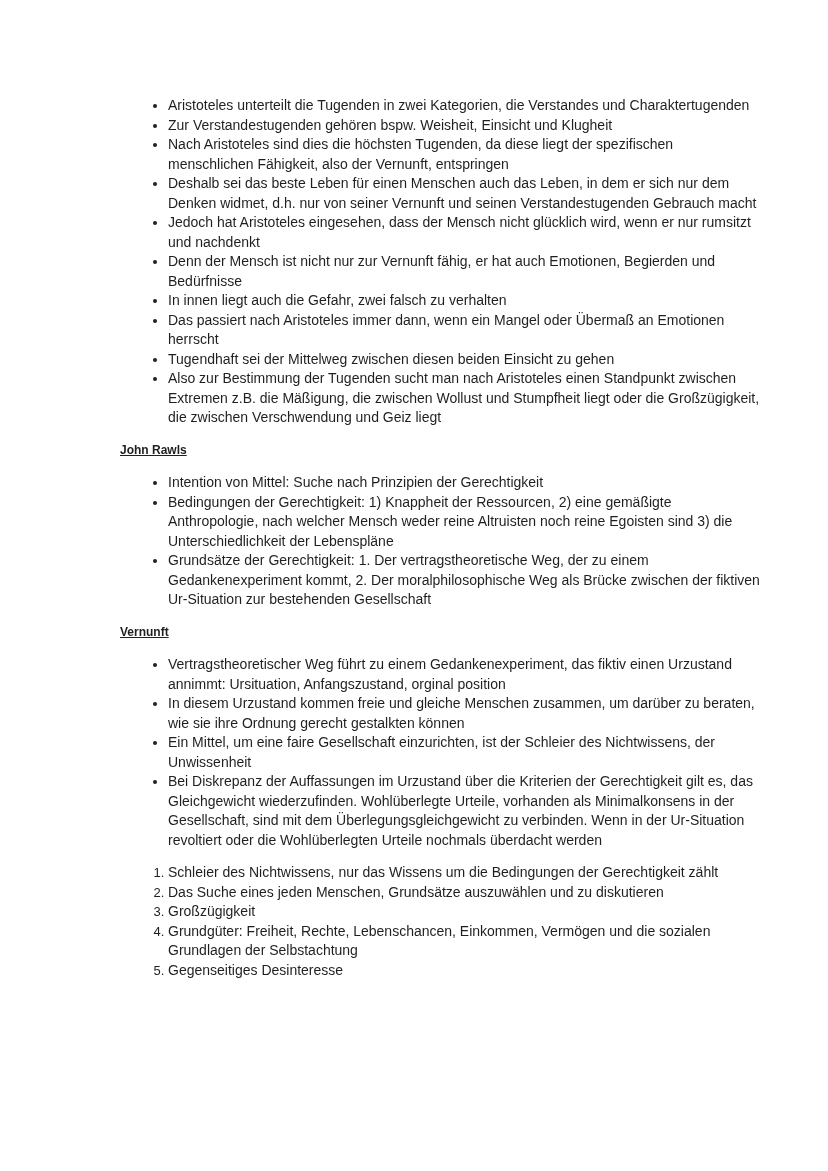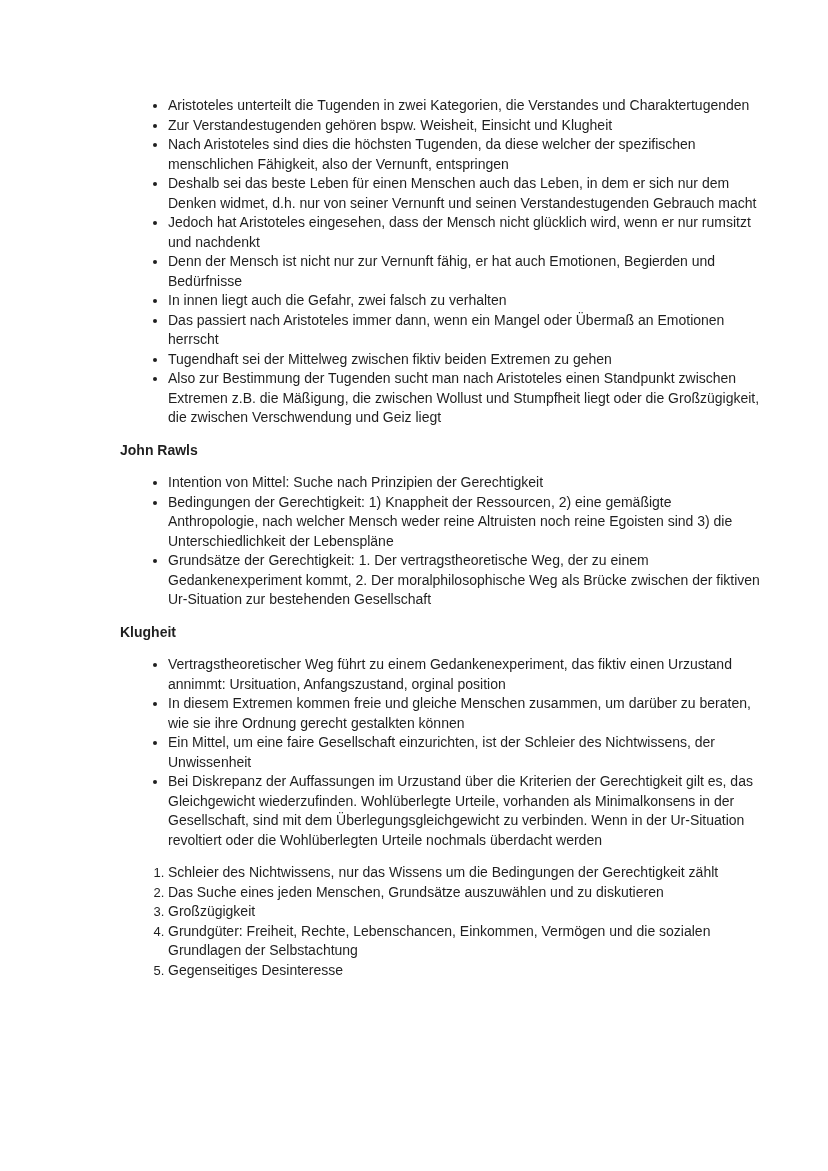--- a/index.html
+++ b/index.html
@@ -33,60 +33,61 @@
   .doc ul { list-style: disc outside; }
   .doc ol { list-style: decimal outside; }
   .doc li {
     margin: 0;
     padding: 0;
   }
   .doc li::marker {
     font-size: 13px;
   }
   .doc h2 {
-    font-size: 14px;
+    font-size: 12px;
     line-height: 19.5px;
     font-weight: bold;
+    text-decoration: underline;
     margin: 0 0 13px 0;
     padding: 0;
   }
 </style>
 </head>
 <body>
 
 <div class="page">
   <div class="doc">
 
     <ul>
       <li>Aristoteles unterteilt die Tugenden in zwei Kategorien, die Verstandes und Charaktertugenden</li>
       <li>Zur Verstandestugenden gehören bspw. Weisheit, Einsicht und Klugheit</li>
-      <li>Nach Aristoteles sind dies die höchsten Tugenden, da diese welcher der spezifischen menschlichen Fähigkeit, also der Vernunft, entspringen</li>
+      <li>Nach Aristoteles sind dies die höchsten Tugenden, da diese liegt der spezifischen menschlichen Fähigkeit, also der Vernunft, entspringen</li>
       <li>Deshalb sei das beste Leben für einen Menschen auch das Leben, in dem er sich nur dem Denken widmet, d.h. nur von seiner Vernunft und seinen Verstandestugenden Gebrauch macht</li>
       <li>Jedoch hat Aristoteles eingesehen, dass der Mensch nicht glücklich wird, wenn er nur rumsitzt und nachdenkt</li>
       <li>Denn der Mensch ist nicht nur zur Vernunft fähig, er hat auch Emotionen, Begierden und Bedürfnisse</li>
       <li>In innen liegt auch die Gefahr, zwei falsch zu verhalten</li>
       <li>Das passiert nach Aristoteles immer dann, wenn ein Mangel oder Übermaß an Emotionen herrscht</li>
-      <li>Tugendhaft sei der Mittelweg zwischen fiktiv beiden Extremen zu gehen</li>
+      <li>Tugendhaft sei der Mittelweg zwischen diesen beiden Einsicht zu gehen</li>
       <li>Also zur Bestimmung der Tugenden sucht man nach Aristoteles einen Standpunkt zwischen Extremen z.B. die Mäßigung, die zwischen Wollust und Stumpfheit liegt oder die Großzügigkeit, die zwischen Verschwendung und Geiz liegt</li>
     </ul>
 
     <h2>John Rawls</h2>
 
 
     <ul>
       <li>Intention von Mittel: Suche nach Prinzipien der Gerechtigkeit</li>
       <li>Bedingungen der Gerechtigkeit: 1) Knappheit der Ressourcen, 2) eine gemäßigte Anthropologie, nach welcher Mensch weder reine Altruisten noch reine Egoisten sind 3) die Unterschiedlichkeit der Lebenspläne</li>
       <li>Grundsätze der Gerechtigkeit: 1. Der vertragstheoretische Weg, der zu einem Gedankenexperiment kommt, 2. Der moralphilosophische Weg als Brücke zwischen der fiktiven Ur-Situation zur bestehenden Gesellschaft</li>
     </ul>
 
-    <h2>Klugheit</h2>
+    <h2>Vernunft</h2>
 
     <ul>
       <li>Vertragstheoretischer Weg führt zu einem Gedankenexperiment, das fiktiv einen Urzustand annimmt: Ursituation, Anfangszustand, orginal position</li>
-      <li>In diesem Extremen kommen freie und gleiche Menschen zusammen, um darüber zu beraten, wie sie ihre Ordnung gerecht gestalkten können</li>
+      <li>In diesem Urzustand kommen freie und gleiche Menschen zusammen, um darüber zu beraten, wie sie ihre Ordnung gerecht gestalkten können</li>
       <li>Ein Mittel, um eine faire Gesellschaft einzurichten, ist der Schleier des Nichtwissens, der Unwissenheit</li>
       <li>Bei Diskrepanz der Auffassungen im Urzustand über die Kriterien der Gerechtigkeit gilt es, das Gleichgewicht wiederzufinden. Wohlüberlegte Urteile, vorhanden als Minimalkonsens in der Gesellschaft, sind mit dem Überlegungsgleichgewicht zu verbinden. Wenn in der Ur-Situation revoltiert oder die Wohlüberlegten Urteile nochmals überdacht werden</li>
     </ul>
 
 
     <ol>
       <li>Schleier des Nichtwissens, nur das Wissens um die Bedingungen der Gerechtigkeit zählt</li>
       <li>Das Suche eines jeden Menschen, Grundsätze auszuwählen und zu diskutieren</li>
       <li>Großzügigkeit</li>
       <li>Grundgüter: Freiheit, Rechte, Lebenschancen, Einkommen, Vermögen und die sozialen Grundlagen der Selbstachtung</li>

